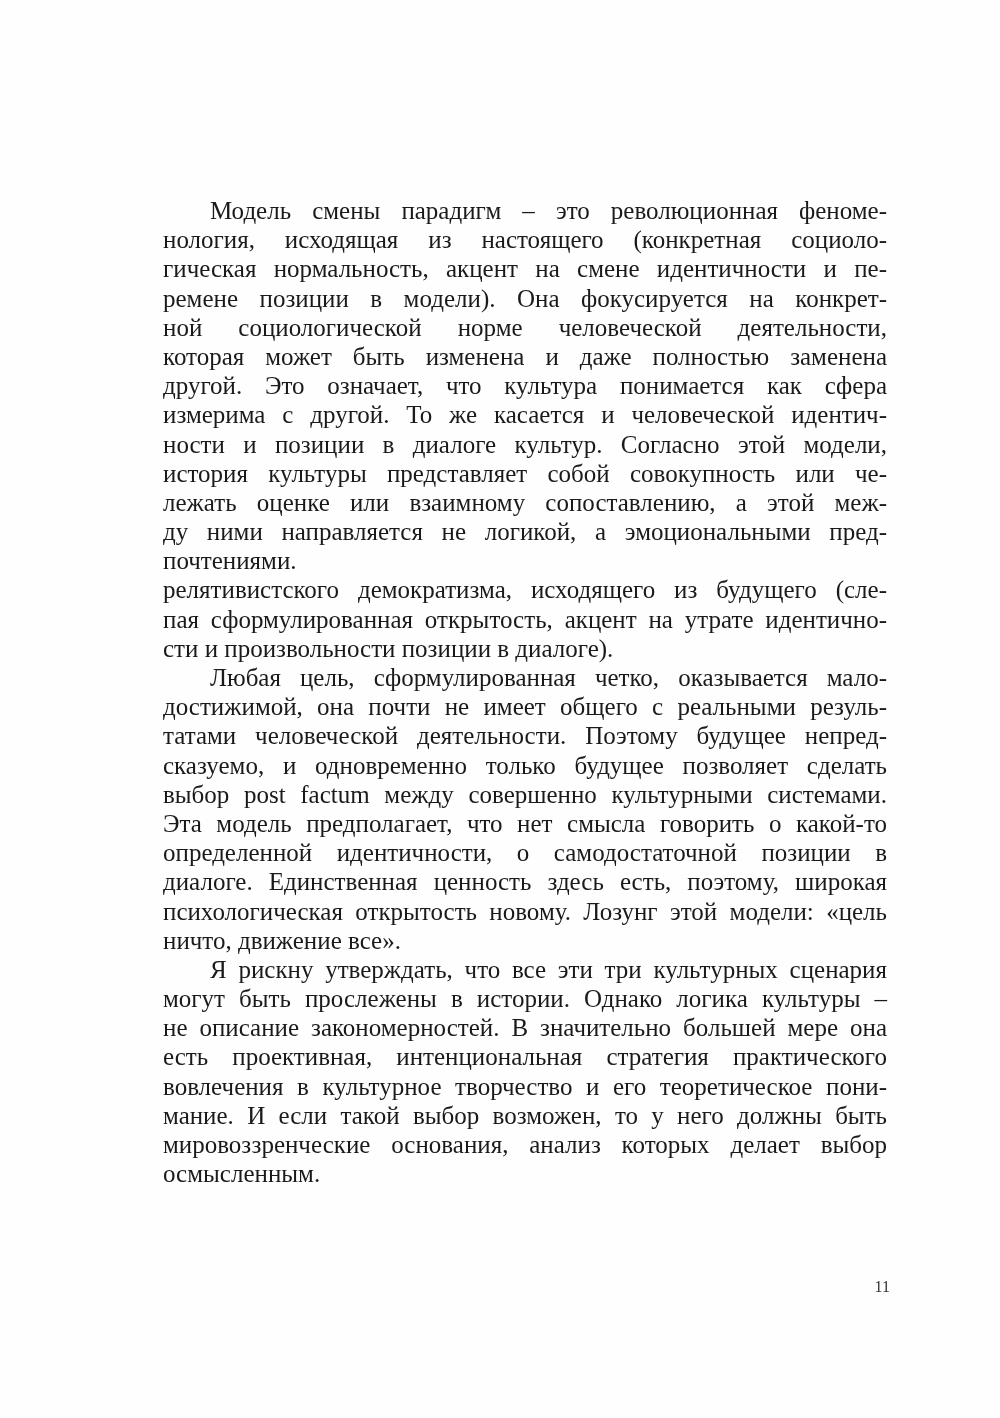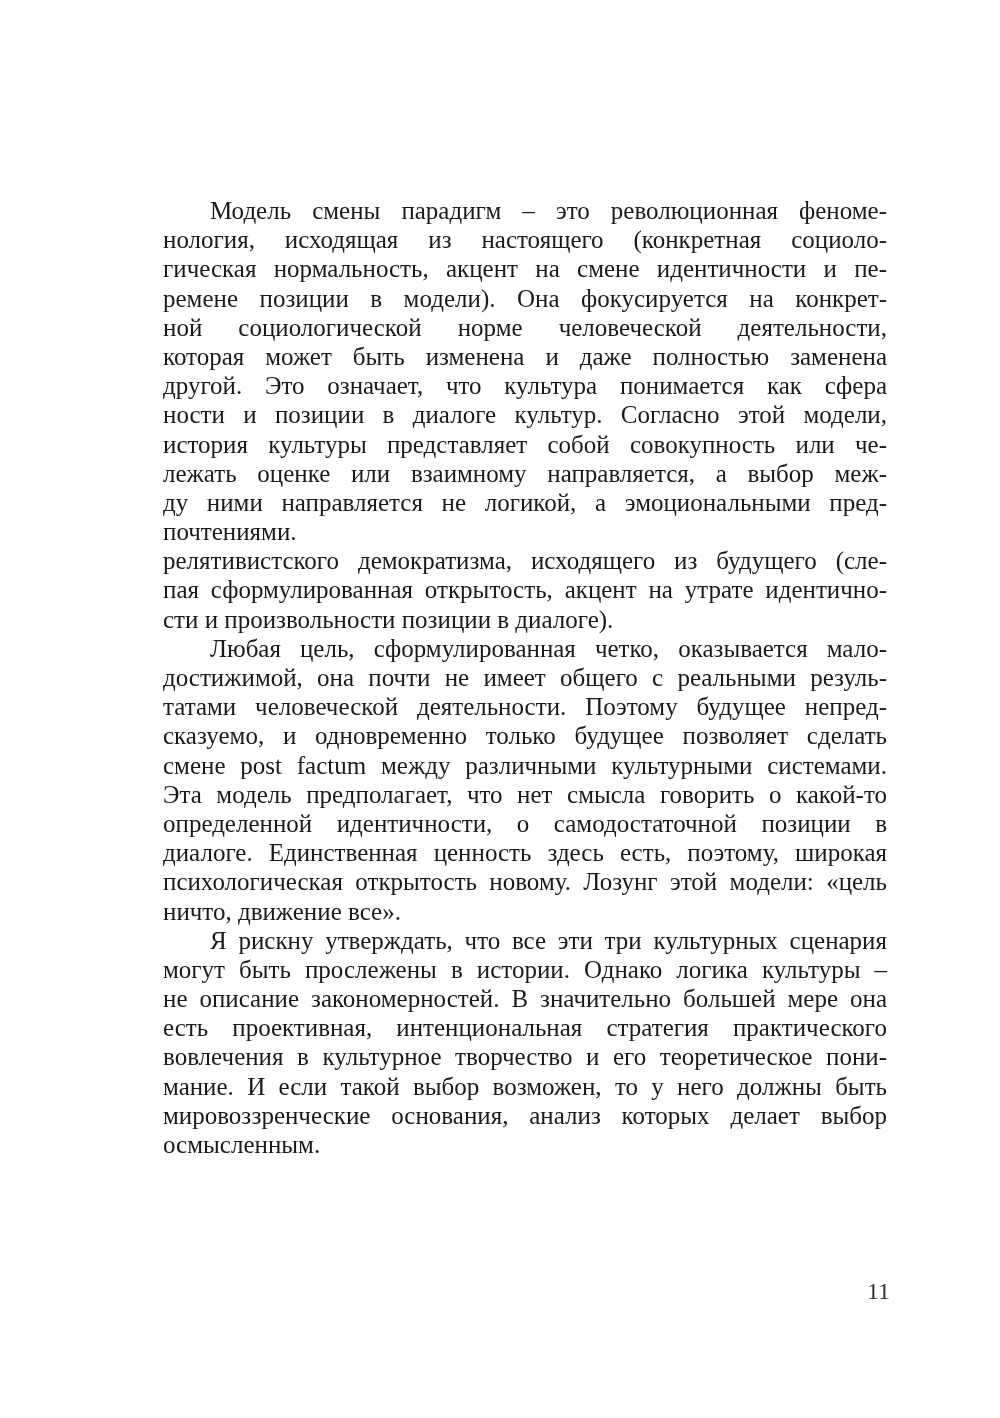--- a/index.html
+++ b/index.html
@@ -14,56 +14,57 @@
   }
   .line {
     display: block; height: 29.2px; line-height: 29.2px;
     text-align: justify; text-align-last: justify; white-space: nowrap;
     overflow: visible;
   }
   .line.last { text-align-last: left; }
   .line.indent { padding-left: 47px; }
   .page-number {
     position: absolute; left: 860px; top: 1278px; width: 30px; text-align: right;
-    font-family: "Liberation Serif", "DejaVu Serif", serif; font-size: 24px; color: #333;
+    font-family: "Liberation Serif", "DejaVu Serif", serif; font-size: 16px; color: #333;
   }
 </style>
 </head>
 <body>
 
 <div class="page">
   <div class="text-block">
 
     <div>
       <span class="line indent">Модель смены парадигм – это революционная феноме-</span>
       <span class="line">нология, исходящая из настоящего (конкретная социоло-</span>
       <span class="line">гическая нормальность, акцент на смене идентичности и пе-</span>
       <span class="line">ремене позиции в модели). Она фокусируется на конкрет-</span>
       <span class="line">ной социологической норме человеческой деятельности,</span>
       <span class="line">которая может быть изменена и даже полностью заменена</span>
       <span class="line">другой. Это означает, что культура понимается как сфера</span>
+      <span class="line">измерима с другой. То же касается и человеческой идентич-</span>
       <span class="line">ности и позиции в диалоге культур. Согласно этой модели,</span>
       <span class="line">история культуры представляет собой совокупность или че-</span>
-      <span class="line">лежать оценке или взаимному направляется, а выбор меж-</span>
+      <span class="line">лежать оценке или взаимному сопоставлению, а этой меж-</span>
       <span class="line">ду ними направляется не логикой, а эмоциональными пред-</span>
       <span class="line last">почтениями.</span>
     </div>
 
     <div>
       <span class="line">релятивистского демократизма, исходящего из будущего (сле-</span>
       <span class="line">пая сформулированная открытость, акцент на утрате идентично-</span>
       <span class="line last">сти и произвольности позиции в диалоге).</span>
     </div>
 
     <div>
       <span class="line indent">Любая цель, сформулированная четко, оказывается мало-</span>
       <span class="line">достижимой, она почти не имеет общего с реальными резуль-</span>
       <span class="line">татами человеческой деятельности. Поэтому будущее непред-</span>
       <span class="line">сказуемо, и одновременно только будущее позволяет сделать</span>
-      <span class="line">смене post factum между различными культурными системами.</span>
+      <span class="line">выбор post factum между совершенно культурными системами.</span>
       <span class="line">Эта модель предполагает, что нет смысла говорить о какой-то</span>
       <span class="line">определенной идентичности, о самодостаточной позиции в</span>
       <span class="line">диалоге. Единственная ценность здесь есть, поэтому, широкая</span>
       <span class="line">психологическая открытость новому. Лозунг этой модели: «цель</span>
       <span class="line last">ничто, движение все».</span>
     </div>
 
     <div>
       <span class="line indent">Я рискну утверждать, что все эти три культурных сценария</span>
       <span class="line">могут быть прослежены в истории. Однако логика культуры –</span>

